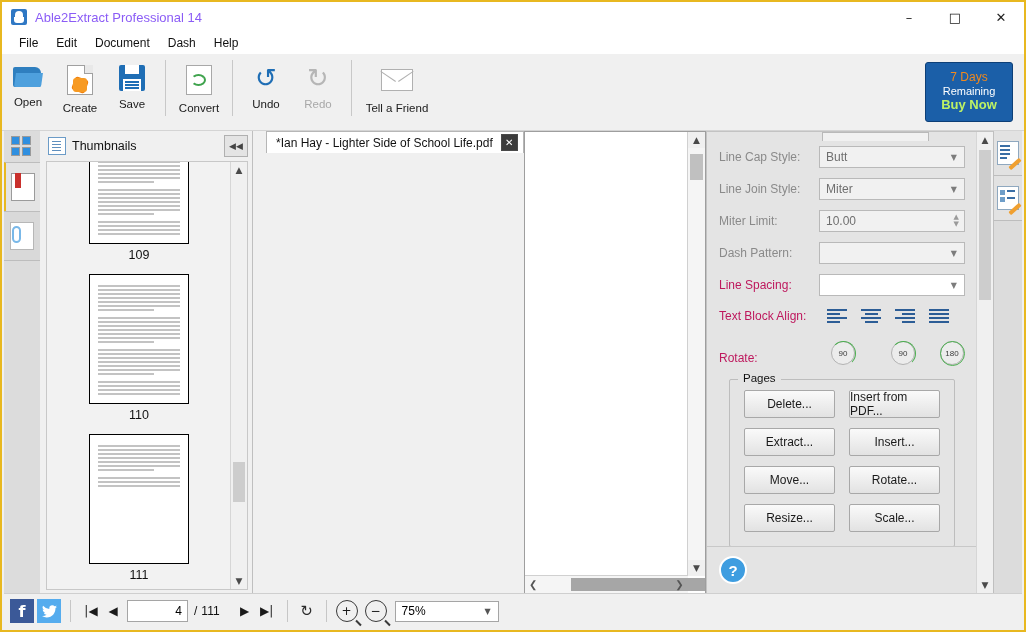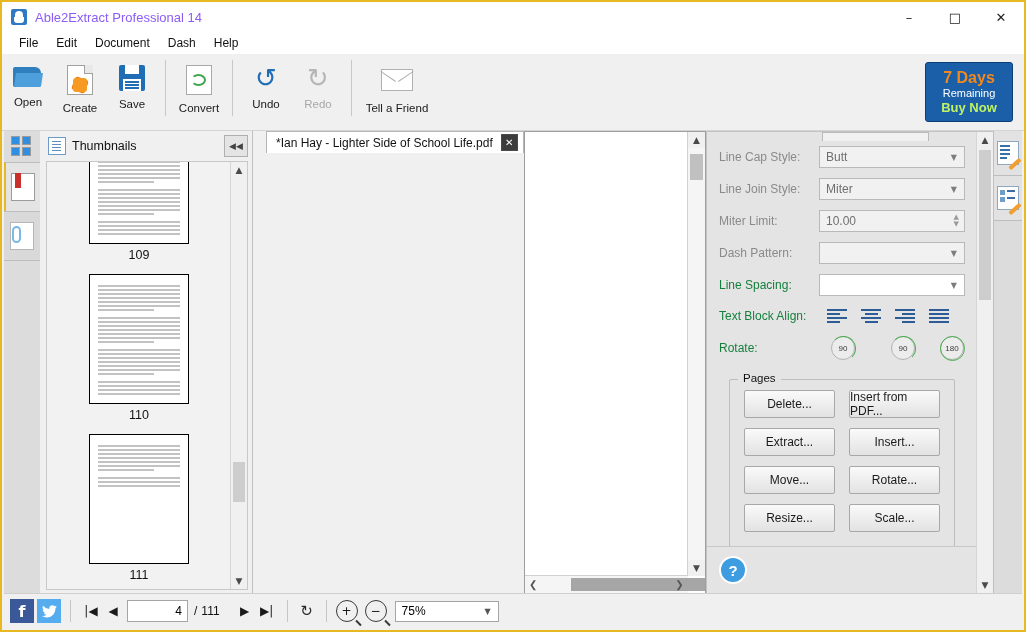--- a/index.html
+++ b/index.html
@@ -85,21 +85,21 @@
   
   .buynow {
     position: absolute; right: 11px; top: 8px;
     width: 86px; height: 58px;
     background: #1b5fa8;
     border: 1px solid #0d3f77;
     border-radius: 3px;
     display: flex; flex-direction: column; align-items: center;
     justify-content: center; line-height: 1.15;
   }
-  .buy-days { color: #f0891e; font-size: 16px; font-weight: bold; }
+  .buy-days { color: #f0891e; font-size: 12px; font-weight: normal; }
   .buy-rem  { color: #ffffff; font-size: 11px; text-align: center; }
   .buy-now  { color: #bef264; font-size: 13px; font-weight: bold; margin-top: 1px; }
 
   
   .rail {
     position: absolute; left: 2px; top: 129px; width: 36px; bottom: 36px;
     background: #dcdcdc; border-right: 1px solid #bfbfbf;
   }
   .rail-top {
     height: 32px; display: flex; align-items: center; justify-content: center;
@@ -257,21 +257,21 @@
     height: 22px; border: 1px solid #b9b9b9; background: #f1f1f1;
     margin-left: 103px; width: 105px;
   }
   .prow {
     display: flex; align-items: center; height: 32px;
   }
   .plabel {
     width: 100px; font-size: 12px; color: #8a8a8a;
     flex: 0 0 auto;
   }
-  .plabel.enabled { color: #15803d; }
+  .plabel.enabled { color: #be185d; }
   .pcombo {
     flex: 1; height: 22px; border: 1px solid #b9b9b9; background: #f1f1f1;
     display: flex; align-items: center; padding-left: 6px; position: relative;
     font-size: 12px; color: #6f6f6f; box-sizing: border-box;
   }
   .pcombo.enabled { background: #ffffff; color: #111; }
   .pcombo .arrow {
     position: absolute; right: 7px; top: 50%; transform: translateY(-50%);
     font-size: 8px; color: #7c7c7c; font-family: "DejaVu Sans", sans-serif;
   }
@@ -295,21 +295,21 @@
   .align-ico i:nth-child(2){top:4px;width:13px}
   .align-ico i:nth-child(3){top:8px;width:20px}
   .align-ico i:nth-child(4){top:12px;width:13px}
   .align-ico.center i:nth-child(2),
   .align-ico.center i:nth-child(4){left:4px}
   .align-ico.right i:nth-child(2),
   .align-ico.right i:nth-child(4){left:7px}
   .align-ico.just i:nth-child(2),
   .align-ico.just i:nth-child(4){width:20px}
 
-  .rot-row { display: flex; align-items: center; height: 34px; }
+  .rot-row { display: flex; align-items: flex-end; height: 34px; }
   .rot-btns { display: flex; margin-left: 8px; }
   .rot-btn {
     width: 22px; height: 22px; border-radius: 50%;
     border: 1.5px solid #b2b2b2;
     display: flex; align-items: center; justify-content: center;
     font-size: 8px; color: #3b3b3b; position: relative; background: #ececec;
   }
   .rot-btn::before {
     content:""; position:absolute; left:-1.5px; top:-1.5px; right:-1.5px; bottom:-1.5px;
     border-radius:50%; border: 1.5px solid transparent;

